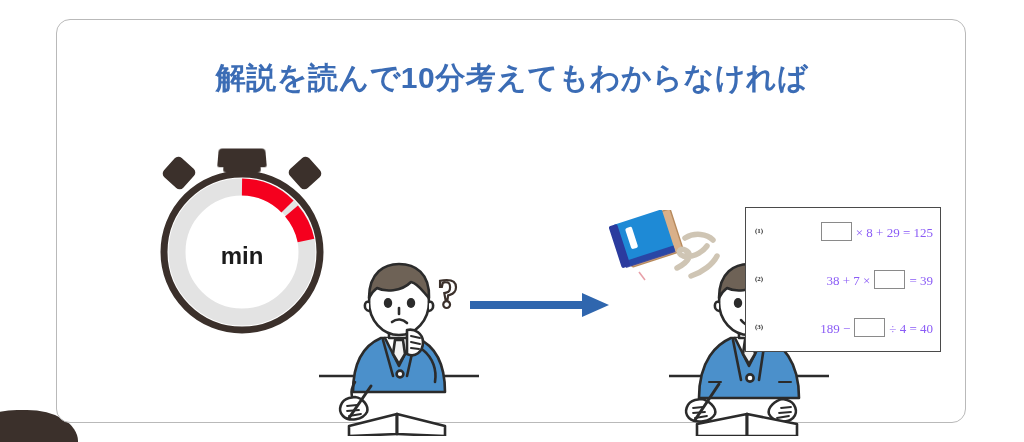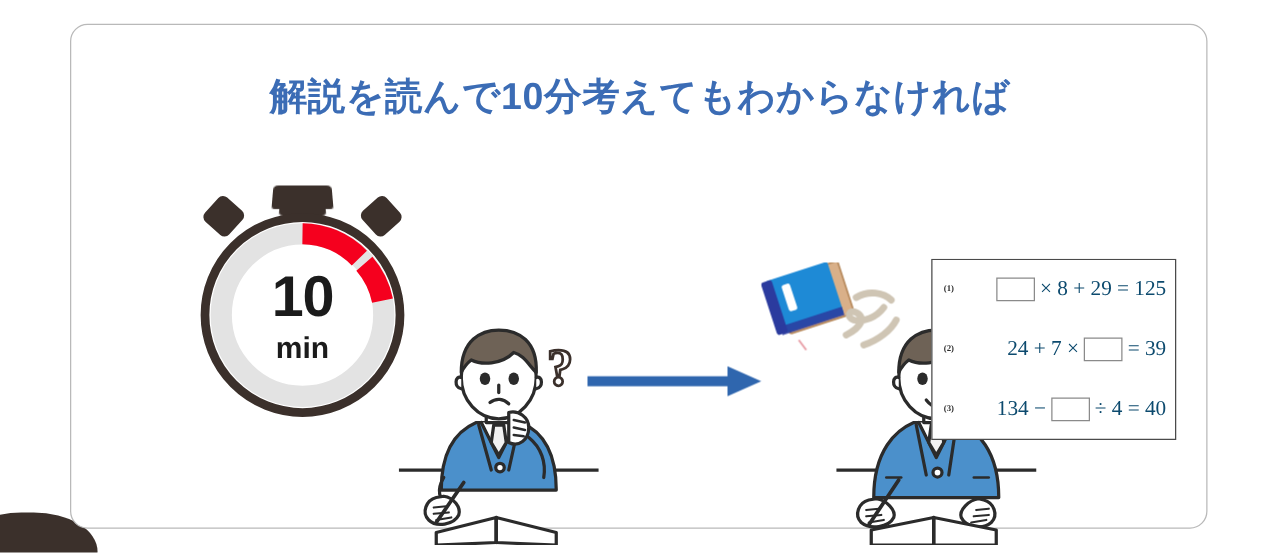--- a/index.html
+++ b/index.html
@@ -168,22 +168,22 @@
     font-size: 7px;
     font-weight: bold;
     color: #2c2c2c;
   }
   .math-eq {
     position: absolute;
     right: 9px;
     display: flex;
     align-items: flex-end;
     gap: 4px;
-    font-size: 17px;
-    color: #0c4a6e;
+    font-size: 13px;
+    color: #8b5cf6;
     white-space: nowrap;
   }
   .math-blank {
     display: inline-block;
     width: 29px;
     height: 17px;
     border: 1px solid #8a8a8a;
     background: #ffffff;
   }
 </style>
@@ -207,21 +207,20 @@
 
       <circle cx="82" cy="82" r="78" fill="#ffffff" stroke="#3b302b" stroke-width="7"></circle>
 
       <circle cx="82" cy="82" r="65" fill="none" stroke="#e3e3e3" stroke-width="17"></circle>
 
       <path d="M 82 17 A 65 65 0 0 1 127.5 36.5" fill="none" stroke="#f5001e" stroke-width="17"></path>
       <path d="M 131.5 41 A 65 65 0 0 1 146 70.5" fill="none" stroke="#f5001e" stroke-width="17"></path>
     </svg>
 
     <div id="sw-center-label">
-      <span id="sw-minutes">10</span>
       <span id="sw-unit">min</span>
     </div>
   </div>
 
   <svg class="person" id="student-left" viewBox="0 0 160 178">
     <g fill="none" stroke="#2b2b2b" stroke-width="2.6" stroke-linecap="round" stroke-linejoin="round">
 
       <line x1="-8" y1="118" x2="168" y2="118" stroke="#2b2b2b" stroke-width="2.6"></line>
 
       <path d="M 34 134 C 34 100 48 86 62 80 L 98 80 C 112 86 126 100 126 134 Z" fill="#4b90cb" stroke="#2b2b2b"></path>
@@ -342,30 +341,30 @@
       <span class="math-num">(1)</span>
       <span class="math-eq">
         <span class="math-blank"></span>
         <span>× 8 + 29 = 125</span>
       </span>
     </div>
 
     <div class="math-row" id="math-row-1">
       <span class="math-num">(2)</span>
       <span class="math-eq">
-        <span>24 + 7 ×</span>
+        <span>38 + 7 ×</span>
         <span class="math-blank"></span>
         <span>= 39</span>
       </span>
     </div>
 
     <div class="math-row" id="math-row-2">
       <span class="math-num">(3)</span>
       <span class="math-eq">
-        <span>134 −</span>
+        <span>189 −</span>
         <span class="math-blank"></span>
         <span>÷ 4 = 40</span>
       </span>
     </div>
 
   </div>
 
 </div>
 
 </body></html>

